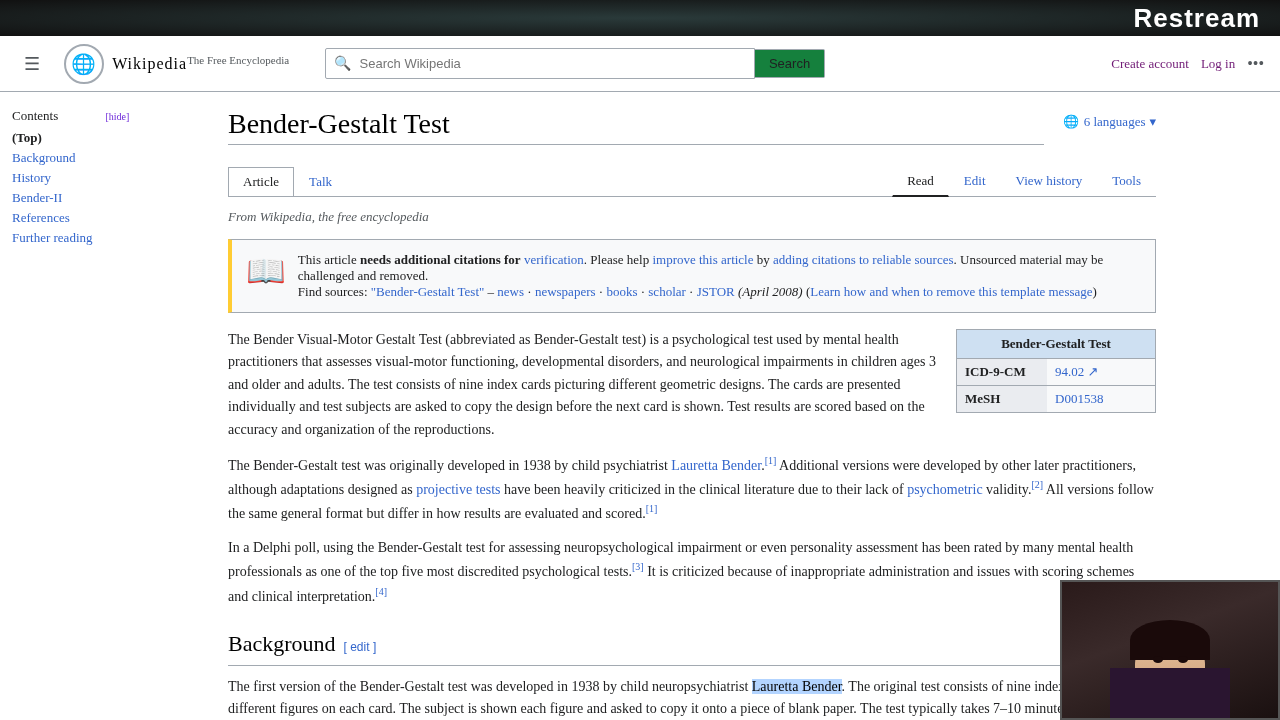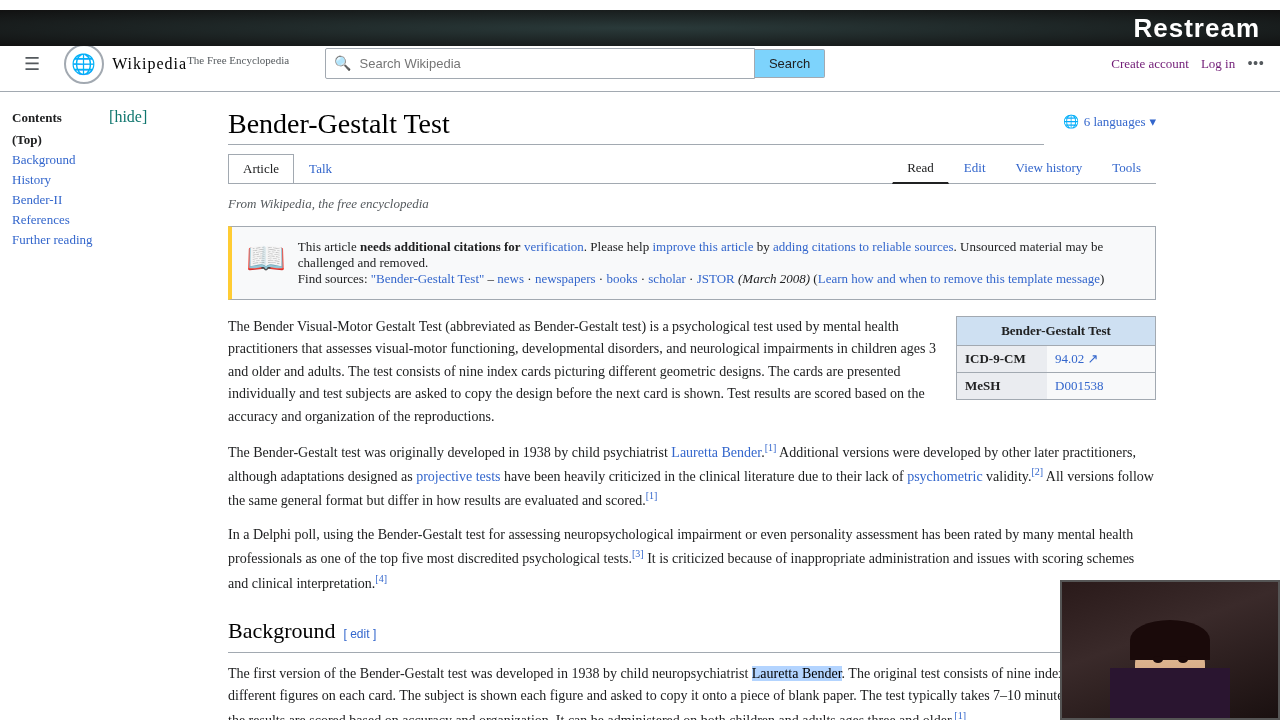--- a/index.html
+++ b/index.html
@@ -10,21 +10,20 @@
       position: fixed;
       top: 0; left: 0; right: 0;
       height: 36px;
       background: #1a2a2a;
       background-image: radial-gradient(ellipse at 50% 50%, #2a3a3a 0%, #111 100%);
       z-index: 100;
       display: flex;
       align-items: center;
       justify-content: flex-end;
       padding-right: 20px;
-      margin-top: 10px;
     }
     .restream-label {
       color: #fff;
       font-size: 26px;
       font-weight: bold;
       font-family: Arial, sans-serif;
       letter-spacing: 1px;
     }
 
     
@@ -101,21 +100,21 @@
     }
     .search-input {
       border: none;
       outline: none;
       width: 100%;
       font-size: 13px;
       color: #202122;
       padding: 4px 0;
     }
     .search-btn {
-      background: #7dd3fc;
+      background: #15803d;
       border: 1px solid #a2a9b1;
       border-left: none;
       padding: 6px 14px;
       cursor: pointer;
       font-size: 13px;
       color: #202122;
       border-radius: 0 2px 2px 0;
     }
     .header-right {
       margin-left: auto;
@@ -142,27 +141,27 @@
 
     
     .toc-sidebar {
       width: 220px;
       min-width: 220px;
       padding: 16px 12px;
       font-size: 13px;
     }
     .toc-title {
       font-size: 13px;
-      font-weight: bold;
+      font-weight: normal;
       color: #202122;
       margin-bottom: 4px;
     }
     .toc-hide {
-      color: #0f766e;
-      font-size: 16px;
+      color: #6d28d9;
+      font-size: 10px;
       cursor: pointer;
       padding-left: 44px;
     }
     .toc-list {
       list-style: none;
       padding: 0;
       margin: 4px 0 0 0;
     }
     .toc-list li {
       padding: 2px 0;
@@ -228,20 +227,21 @@
     }
     .tab-item {
       padding: 6px 14px;
       font-size: 13px;
       color: #3366cc;
       cursor: pointer;
       text-decoration: none;
       border: 1px solid transparent;
       border-bottom: none;
       margin-bottom: -1px;
+      margin-top: 13px;
     }
     .tab-item.active {
       color: #202122;
       background: #fff;
       border-color: #a2a9b1;
       border-bottom-color: #fff;
     }
     .tab-right {
       display: flex;
       gap: 0;
@@ -508,21 +508,21 @@
         <a class="tab-item" href="#">Tools</a>
       </div>
     </div>
 
     <div class="from-wiki">From Wikipedia, the free encyclopedia</div>
 
     <div class="citation-box">
       <div class="citation-icon">📖</div>
       <div class="citation-text">
         <span>This article </span><b>needs additional citations for</b> <a href="#">verification</a>. Please help <a href="#">improve this article</a> by <a href="#">adding citations to reliable sources</a>. Unsourced material may be challenged and removed.<br>
-        <span>Find sources: </span><a href="#">"Bender-Gestalt Test"</a> – <a href="#">news</a> · <a href="#">newspapers</a> · <a href="#">books</a> · <a href="#">scholar</a> · <a href="#">JSTOR</a> <i>(March 2008)</i> (<a href="#">Learn how and when to remove this template message</a>)
+        <span>Find sources: </span><a href="#">"Bender-Gestalt Test"</a> – <a href="#">news</a> · <a href="#">newspapers</a> · <a href="#">books</a> · <a href="#">scholar</a> · <a href="#">JSTOR</a> <i>(April 2008)</i> (<a href="#">Learn how and when to remove this template message</a>)
       </div>
     </div>
 
     <div class="infobox">
       <div class="infobox-title">Bender-Gestalt Test</div>
       <div class="infobox-row">
         <div class="infobox-label">ICD-9-CM</div>
         <div class="infobox-value"><a href="#">94.02 ↗</a></div>
       </div>
       <div class="infobox-row">

